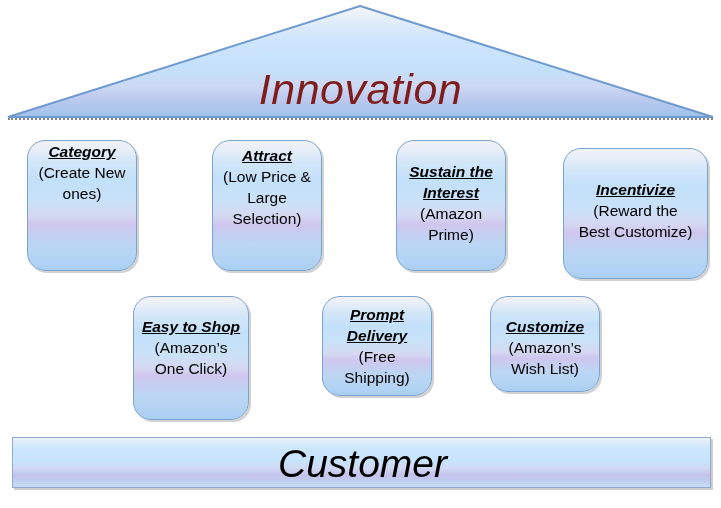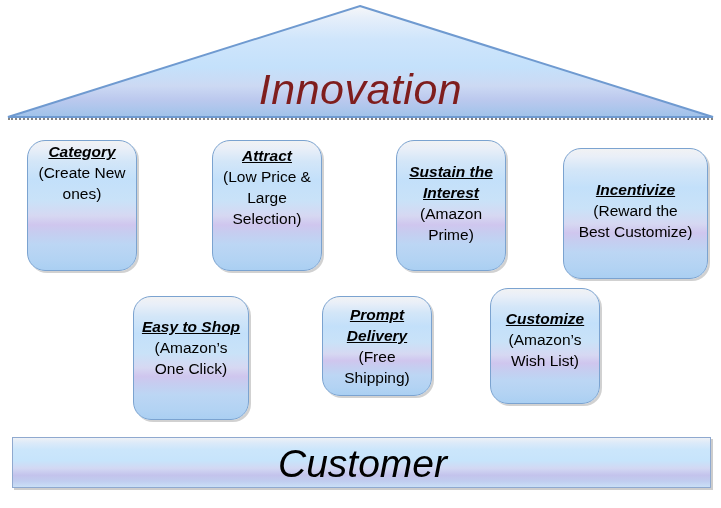--- a/index.html
+++ b/index.html
@@ -182,21 +182,21 @@
 One Click)</div>
   </div>
 
   <div class="pillar" style="left:322px; top:296px; width:110px; height:100px; padding-top:7px;">
     <div class="pillar-title">Prompt
 Delivery</div>
     <div class="pillar-body">(Free
 Shipping)</div>
   </div>
 
-  <div class="pillar" style="left:490px; top:288px; width:110px; height:116px; padding-top:19px;">
+  <div class="pillar" style="left:490px; top:296px; width:110px; height:96px; padding-top:19px;">
     <div class="pillar-title">Customize</div>
     <div class="pillar-body">(Amazon’s
 Wish List)</div>
   </div>
 
   <div class="base">
     <div class="base-label">Customer</div>
   </div>
 
 </div>

